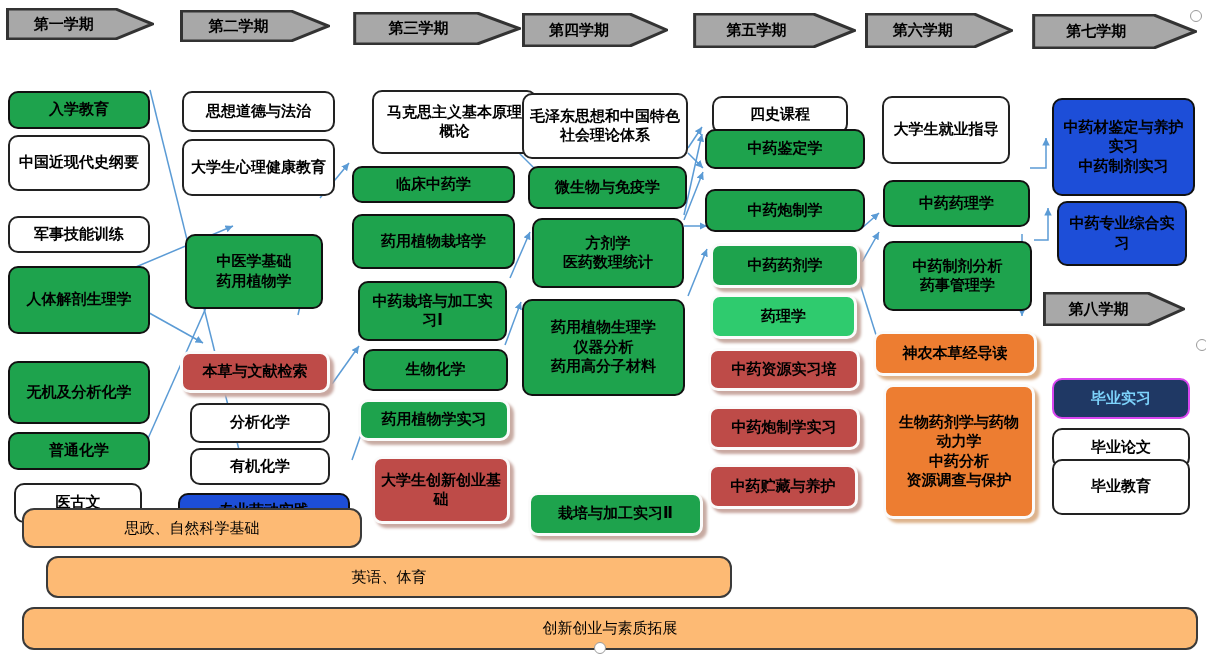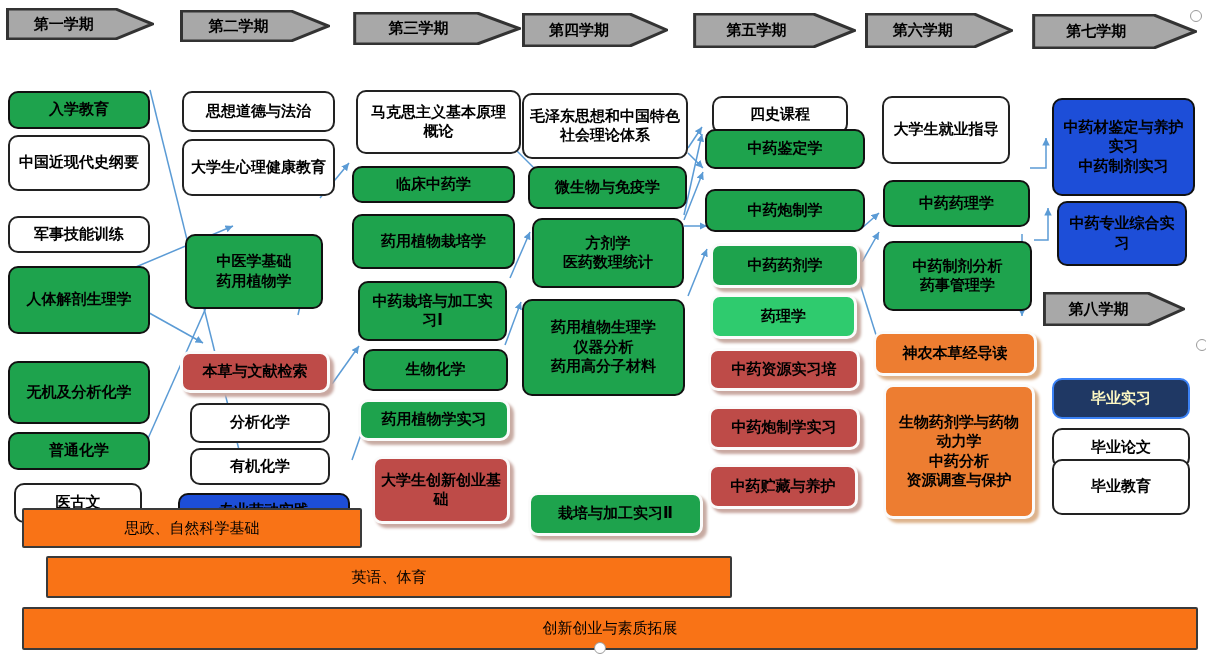--- a/index.html
+++ b/index.html
@@ -8,27 +8,27 @@
   .box{position:absolute;display:flex;align-items:center;justify-content:center;
        text-align:center;border-radius:10px;font-weight:700;font-size:15px;line-height:1.3;
        color:#000;white-space:pre-line;padding:2px 6px;box-sizing:border-box;margin-top:36px;}
   .g  {background:#1EA34D;border:2px solid #111;}
   .gs {background:#1EA34D;border:3px solid #FBFBFB;box-shadow:4px 4px 3px #C7ABA2;}
   .bg {background:#2FCB6E;border:3px solid #FBFBFB;box-shadow:4px 4px 3px #C7ABA2;}
   .w  {background:#FFFFFF;border:2px solid #222;}
   .r  {background:#BE4B48;border:3px solid #FBFBFB;box-shadow:4px 4px 3px #C9A8A1;}
   .y  {background:#1d4ed8;border:2px solid #111;}
   .o  {background:#ED7D31;border:3px solid #FBFBFB;box-shadow:4px 4px 3px #DDB38C;}
-  .n  {background:#1F3864;border:2px solid #3b82f6;color:#fef9c3;}
+  .n  {background:#1F3864;border:2px solid #d946ef;color:#7dd3fc;}
   .sem{position:absolute;}
   .sem svg{position:absolute;left:0;top:0;width:100%;height:100%;}
   .sem span{position:absolute;left:0;top:0;width:78%;height:100%;display:flex;
             align-items:center;justify-content:center;font-weight:700;font-size:15px;color:#000;}
   .bar{position:absolute;display:flex;align-items:center;justify-content:center;
-       background:#f97316;border:2px solid #3a3a3a;border-radius:2px;font-size:15px;color:#000;
+       background:#fdba74;border:2px solid #3a3a3a;border-radius:12px;font-size:15px;color:#000;
        box-sizing:border-box;}
   .handle{position:absolute;width:12px;height:12px;border-radius:50%;
           background:#fff;border:1.5px solid #9a9a9a;box-sizing:border-box;}
   #arrows{position:absolute;left:0;top:0;width:1206px;height:654px;pointer-events:none;}
 </style>
 </head>
 <body>
 
 <div id="canvas">
 
@@ -124,21 +124,21 @@
 
   <div class="box w" style="left:182px;top:55px;width:153px;height:41px">思想道德与法治</div>
   <div class="box w" style="left:182px;top:103px;width:153px;height:57px">大学生心理健康教育</div>
   <div class="box g" style="left:185px;top:198px;width:138px;height:75px">中医学基础
 药用植物学</div>
   <div class="box r" style="left:180px;top:315px;width:150px;height:42px">本草与文献检索</div>
   <div class="box w" style="left:190px;top:367px;width:140px;height:40px">分析化学</div>
   <div class="box w" style="left:190px;top:412px;width:140px;height:37px">有机化学</div>
   <div class="box y" style="left:178px;top:457px;width:172px;height:36px">专业劳动实践</div>
 
-  <div class="box w" style="left:356px;top:54px;width:165px;height:64px">马克思主义基本原理概论</div>
+  <div class="box w" style="left:372px;top:54px;width:165px;height:64px">马克思主义基本原理概论</div>
   <div class="box g" style="left:352px;top:130px;width:163px;height:37px">临床中药学</div>
   <div class="box g" style="left:352px;top:178px;width:163px;height:55px">药用植物栽培学</div>
   <div class="box g" style="left:358px;top:245px;width:149px;height:60px">中药栽培与加工实习Ⅰ</div>
   <div class="box g" style="left:363px;top:313px;width:145px;height:42px">生物化学</div>
   <div class="box gs" style="left:358px;top:363px;width:152px;height:42px">药用植物学实习</div>
   <div class="box r" style="left:372px;top:420px;width:138px;height:68px">大学生创新创业基础</div>
 
   <div class="box w" style="left:522px;top:57px;width:166px;height:66px">毛泽东思想和中国特色社会理论体系</div>
   <div class="box g" style="left:528px;top:130px;width:159px;height:43px">微生物与免疫学</div>
   <div class="box g" style="left:532px;top:182px;width:152px;height:70px">方剂学

